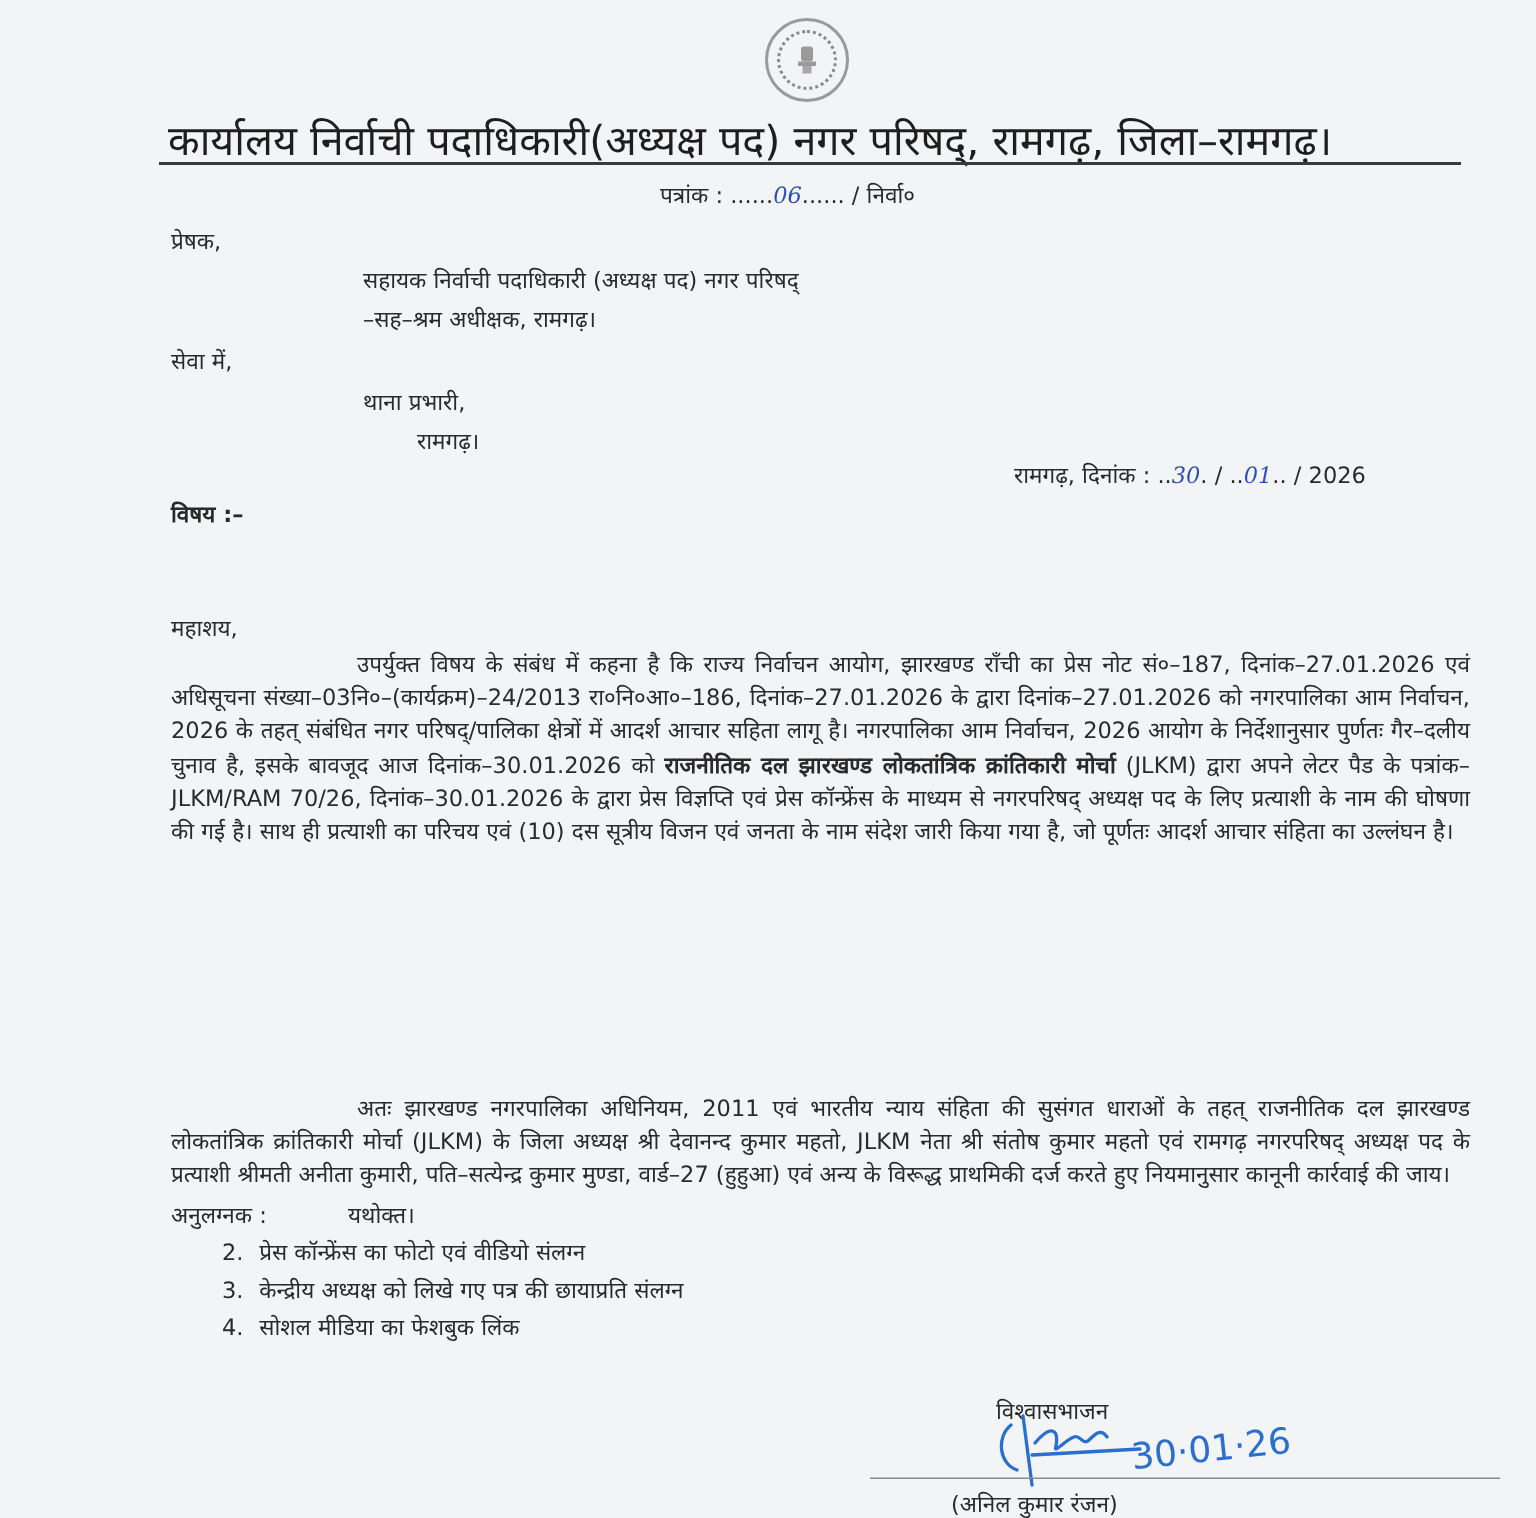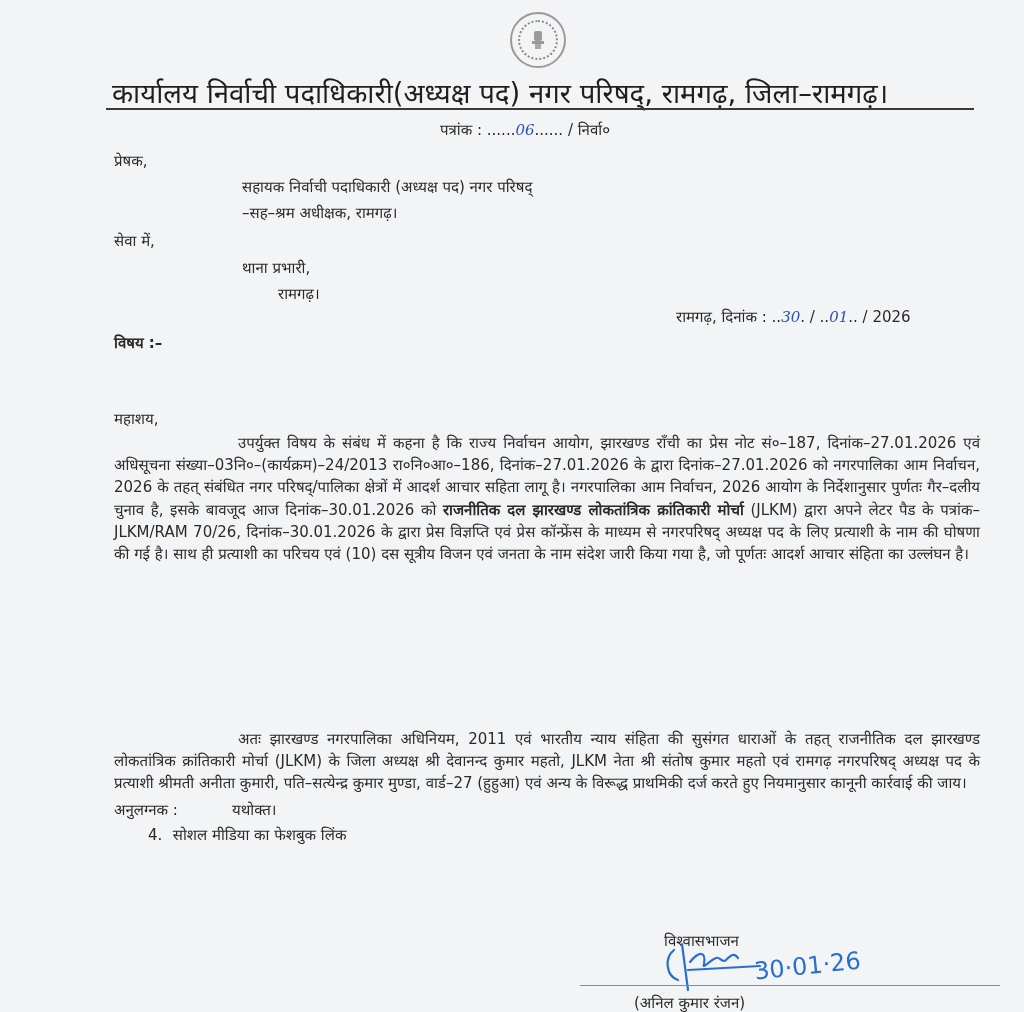--- a/index.html
+++ b/index.html
@@ -85,20 +85,22 @@
     <span class="indent"></span><span>उपर्युक्त विषय के संबंध में कहना है कि राज्य निर्वाचन आयोग, झारखण्ड राँची का प्रेस नोट सं०–187, दिनांक–27.01.2026 एवं अधिसूचना संख्या–03नि०–(कार्यक्रम)–24/2013 रा०नि०आ०–186, दिनांक–27.01.2026 के द्वारा दिनांक–27.01.2026 को नगरपालिका आम निर्वाचन, 2026 के तहत् संबंधित नगर परिषद्/पालिका क्षेत्रों में आदर्श आचार सहिता लागू है। नगरपालिका आम निर्वाचन, 2026 आयोग के निर्देशानुसार पुर्णतः गैर–दलीय चुनाव है, इसके बावजूद आज दिनांक–30.01.2026 को </span><b>राजनीतिक दल झारखण्ड लोकतांत्रिक क्रांतिकारी मोर्चा</b><span> (JLKM) द्वारा अपने लेटर पैड के पत्रांक–JLKM/RAM 70/26, दिनांक–30.01.2026 के द्वारा प्रेस विज्ञप्ति एवं प्रेस कॉन्फ्रेंस के माध्यम से नगरपरिषद् अध्यक्ष पद के लिए प्रत्याशी के नाम की घोषणा की गई है। साथ ही प्रत्याशी का परिचय एवं (10) दस सूत्रीय विजन एवं जनता के नाम संदेश जारी किया गया है, जो पूर्णतः आदर्श आचार संहिता का उल्लंघन है।</span>
   </div>
 
   <div class="abs para" style="top:712px;margin-top:16px;">
     <span class="indent"></span><span>अतः झारखण्ड नगरपालिका अधिनियम, 2011 एवं भारतीय न्याय संहिता की सुसंगत धाराओं के तहत् राजनीतिक दल झारखण्ड लोकतांत्रिक क्रांतिकारी मोर्चा (JLKM) के जिला अध्यक्ष श्री देवानन्द कुमार महतो, JLKM नेता श्री संतोष कुमार महतो एवं रामगढ़ नगरपरिषद् अध्यक्ष पद के प्रत्याशी श्रीमती अनीता कुमारी, पति–सत्येन्द्र कुमार मुण्डा, वार्ड–27 (हुहुआ) एवं अन्य के विरूद्ध प्राथमिकी दर्ज करते हुए नियमानुसार कानूनी कार्रवाई की जाय।</span>
   </div>
 
   <div class="abs lbl" style="left:114px; top:799px;">अनुलग्नक :</div>
   <div class="abs lbl" style="left:232px; top:799px;">यथोक्त।</div>
   <div class="abs annex-list">
+    <div><span class="num">2.</span> <span>प्रेस कॉन्फ्रेंस का फोटो एवं वीडियो संलग्न</span></div>
+    <div><span class="num">3.</span> <span>केन्द्रीय अध्यक्ष को लिखे गए पत्र की छायाप्रति संलग्न</span></div>
     <div><span class="num">4.</span> <span>सोशल मीडिया का फेशबुक लिंक</span></div>
   </div>
 
   <div class="abs lbl" style="left:664px; top:930px;">विश्वासभाजन</div>
   <svg class="sig-scribble" width="110" height="55" viewBox="0 0 110 55">
     <path d="M14 10 C4 18, 6 36, 18 40 M22 4 L28 50 M30 22 C40 10, 46 12, 44 24 C42 30, 50 20, 56 18 C60 16, 62 24, 66 20 C70 16, 74 12, 78 18 M28 30 L100 26" fill="none" stroke="#2a6fd0" stroke-width="2.2" stroke-linecap="round"></path>
   </svg>
   <div class="abs sig-date">30·01·26</div>
   <div class="sig-rule"></div>
   <div class="abs lbl" style="left:634px; top:992px;">(अनिल कुमार रंजन)</div>

